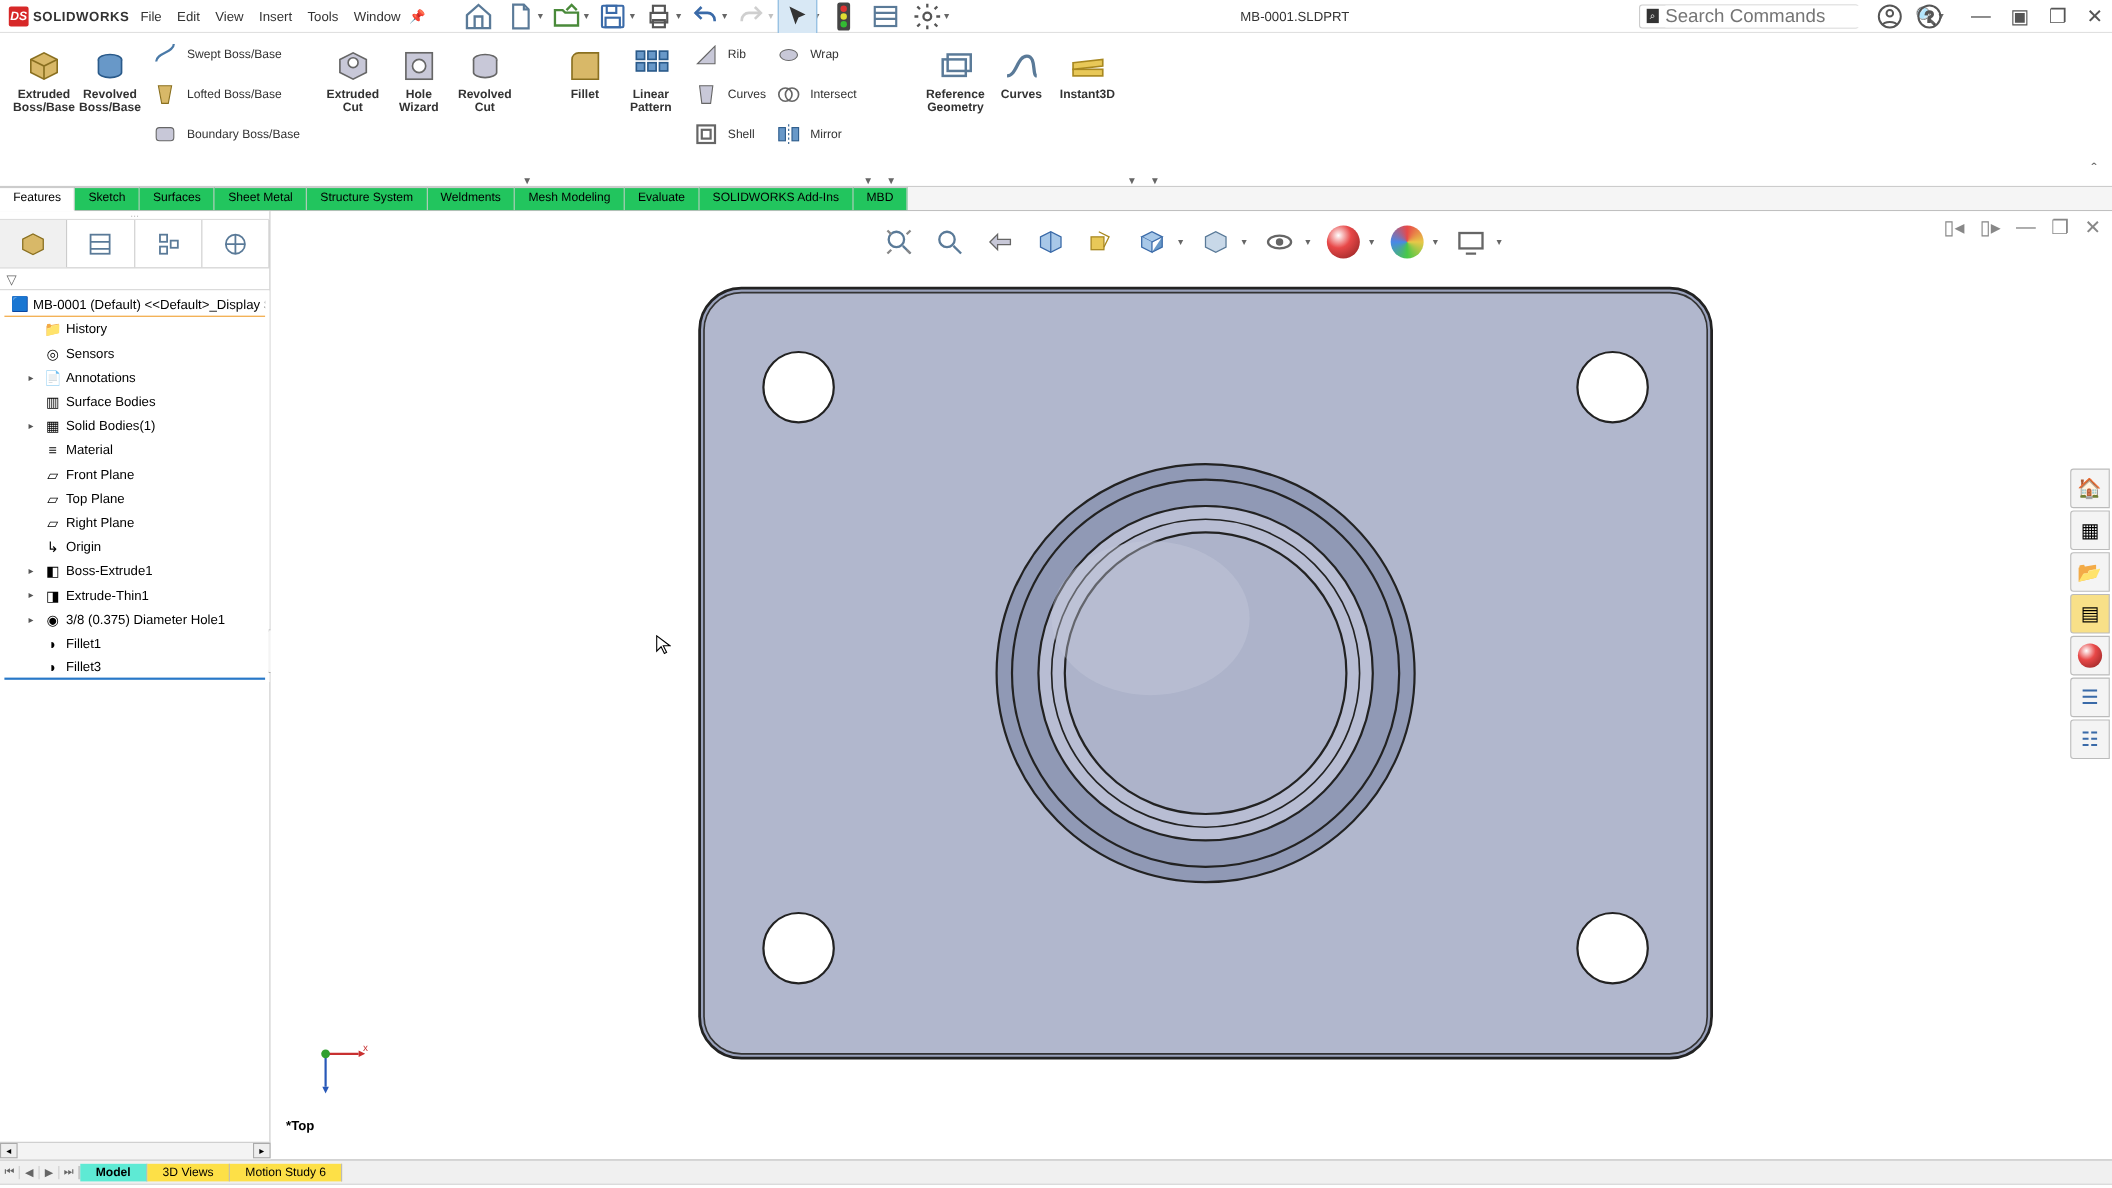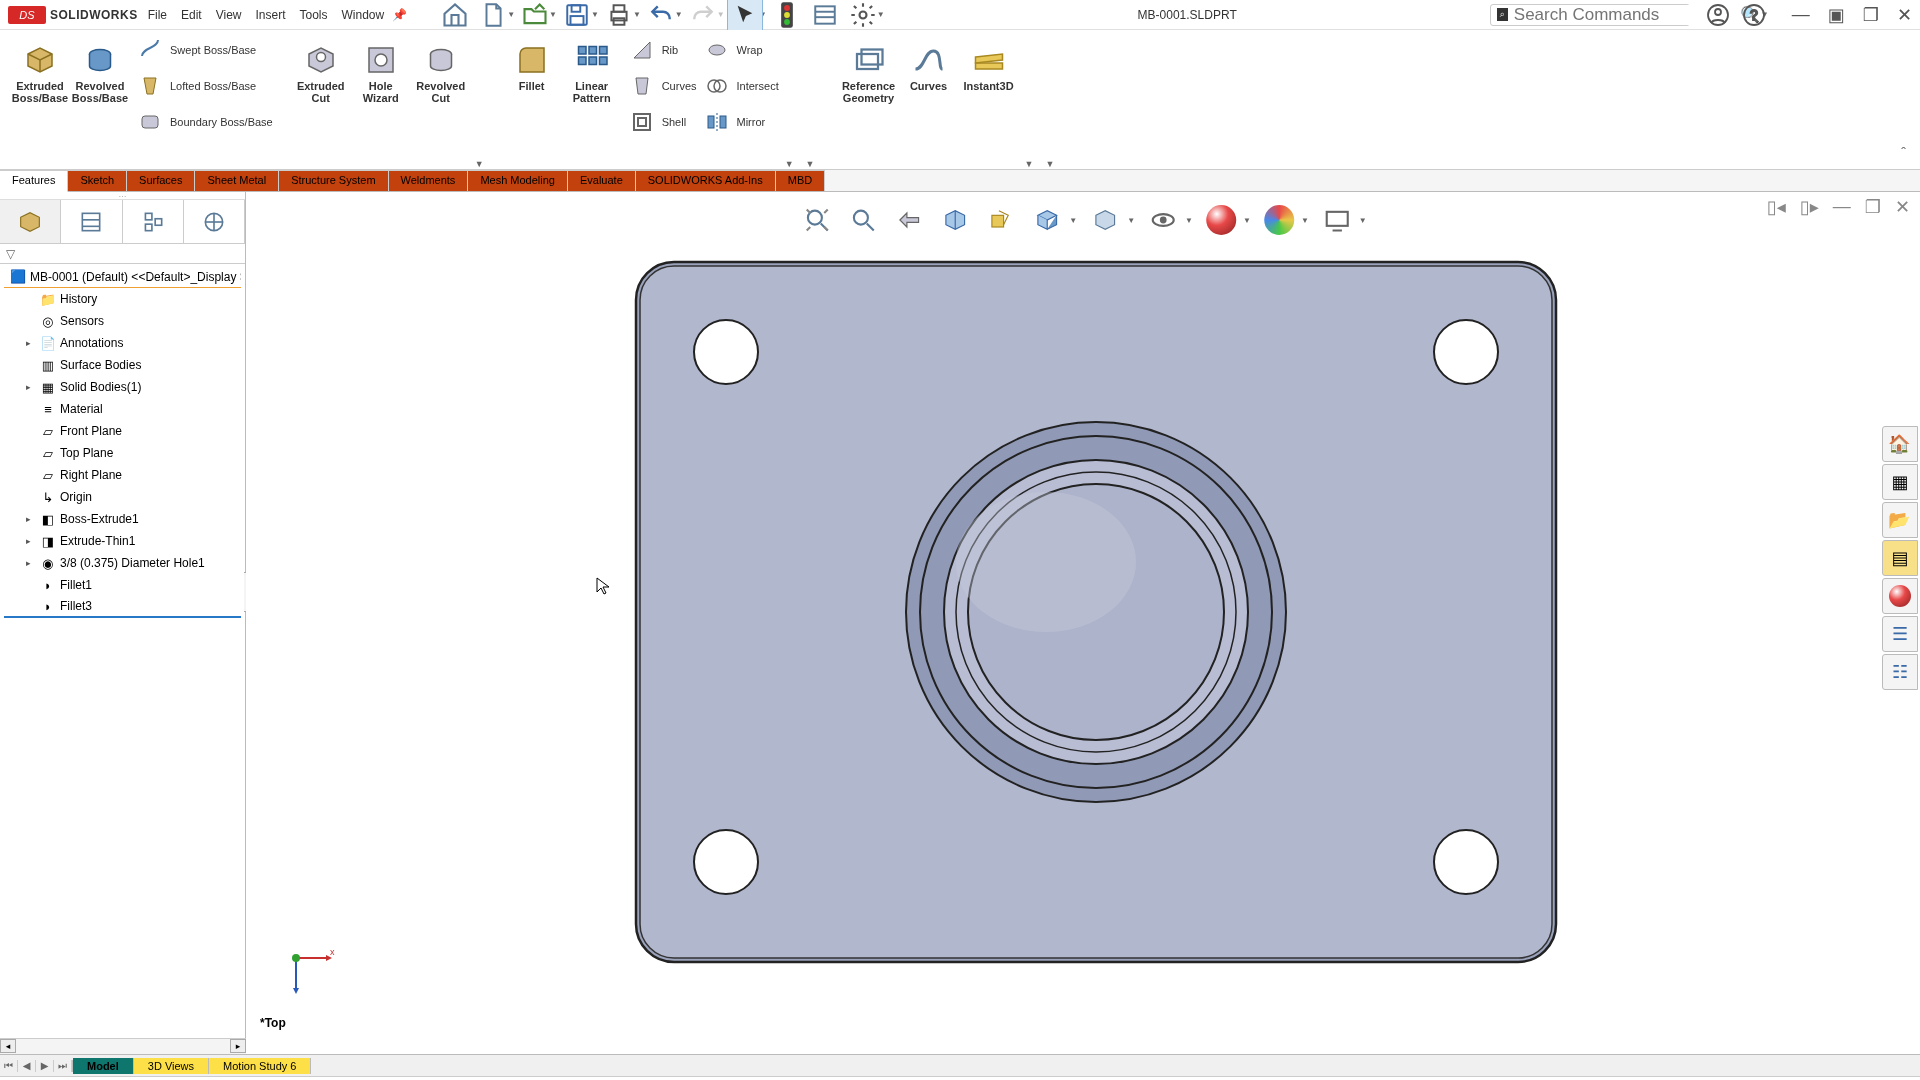--- a/index.html
+++ b/index.html
@@ -1,21 +1,21 @@
 <!DOCTYPE html>
 <html><head>
 <meta charset="utf-8">
 <style>
 * { margin: 0; padding: 0; box-sizing: border-box; font-family: "Segoe UI", Arial, sans-serif; }
 body { width: 1920px; height: 1080px; background: #fff; overflow: hidden; position: relative; }
 
 
 .titlebar { height: 30px; background: #fff; display: flex; align-items: center; padding: 0 8px; border-bottom: 1px solid #e0e0e0; }
 .logo { display: flex; align-items: center; gap: 4px; margin-right: 10px; }
-.logo-icon { width: 38px; height: 18px; background: #d72828; border-radius: 2px; display: flex; align-items: center; justify-content: center; color: #fff; font-size: 11px; font-weight: normal; font-style: italic; }
+.logo-icon { width: 18px; height: 18px; background: #d72828; border-radius: 2px; display: flex; align-items: center; justify-content: center; color: #fff; font-size: 11px; font-weight: bold; font-style: italic; }
 .logo-text { font-size: 12px; font-weight: bold; color: #333; letter-spacing: 0.5px; }
 .menubar { display: flex; gap: 14px; font-size: 12px; color: #333; }
 .menubar span { cursor: pointer; }
 .pin { margin-left: 8px; color: #888; font-size: 12px; }
 .tb-spacer { flex: 1; }
 .tb-ico { width: 36px; height: 36px; display: flex; align-items: center; justify-content: center; font-size: 20px; color: #555; cursor: pointer; position: relative; }
 .tb-ico.selected { background: #d8e8f5; border: 1px solid #8ab8df; }
 .dd-caret { font-size: 8px; color: #666; margin-left: -6px; }
 .doc-title { font-size: 12px; color: #333; margin: 0 30px; }
 .search { display: flex; align-items: center; border: 1px solid #ccc; height: 22px; width: 200px; border-radius: 3px; padding: 0 6px; gap: 6px; }
@@ -28,21 +28,21 @@
 .big-btn { display: flex; flex-direction: column; align-items: center; width: 60px; text-align: center; font-size: 11px; color: #333; padding-top: 4px; cursor: pointer; font-weight: bold; }
 .big-btn .ico { width: 40px; height: 40px; display: flex; align-items: center; justify-content: center; font-size: 28px; }
 .small-btns { display: flex; flex-direction: column; gap: 8px; justify-content: center; padding-left: 6px; }
 .small-btn { display: flex; align-items: center; gap: 6px; font-size: 11px; color: #333; cursor: pointer; height: 28px; }
 .small-btn .ico { width: 28px; height: 28px; display: flex; align-items: center; justify-content: center; font-size: 20px; }
 .rib-dd { font-size: 9px; color: #666; text-align: center; margin-top: 6px; }
 .rib-collapse { position: absolute; right: 14px; bottom: 8px; font-size: 14px; color: #666; }
 
 
 .cm-tabs { display: flex; background: #f5f5f5; height: 22px; border-bottom: 1px solid #bbb; font-size: 11px; }
-.cm-tab { padding: 3px 12px; border-right: 1px solid #ccc; border-top: 1px solid #ccc; background: #c2410c; cursor: pointer; }
+.cm-tab { padding: 3px 12px; border-right: 1px solid #ccc; border-top: 1px solid #ccc; background: #22c55e; cursor: pointer; }
 .cm-tab.active { background: #fff; border-bottom: 1px solid #fff; margin-bottom: -1px; font-weight: normal; }
 
 
 .main { display: flex; height: calc(1080px - 30px - 140px - 22px - 22px - 20px); position: relative; }
 
 
 .tree-panel { width: 246px; border-right: 1px solid #bbb; display: flex; flex-direction: column; background: #fff; }
 .tree-tabs { height: 44px; display: flex; border-bottom: 1px solid #ccc; }
 .tree-tab { flex: 1; display: flex; align-items: center; justify-content: center; border-right: 1px solid #ccc; font-size: 20px; }
 .tree-tab.active { background: #f0f0f0; }
@@ -67,21 +67,21 @@
 
 
 .taskpane { position: absolute; right: 0; top: 234px; width: 38px; display: flex; flex-direction: column; gap: 2px; }
 .tp-btn { width: 36px; height: 36px; border: 1px solid #bbb; background: #f4f4f4; display: flex; align-items: center; justify-content: center; font-size: 18px; border-radius: 3px 0 0 3px; }
 
 
 .bottom-tabs { height: 22px; background: #f0f0f0; border-top: 1px solid #bbb; display: flex; align-items: center; font-size: 11px; }
 .bt-nav { display: flex; border-right: 1px solid #bbb; }
 .bt-nav span { width: 18px; text-align: center; border-right: 1px solid #ccc; font-size: 10px; color: #666; }
 .bt-tab { padding: 2px 14px; border-right: 1px solid #bbb; background: #fde047; }
-.bt-tab.active { background: #0f766e; font-weight: bold; }
+.bt-tab.active { background: #5eead4; font-weight: bold; }
 .hscroll { height: 16px; border-top: 1px solid #ccc; position: relative; background: #f4f4f4; margin-left:0; width: 246px; }
 .hscroll-btn { position: absolute; width: 16px; height: 14px; border: 1px solid #aaa; background: #eee; font-size: 9px; text-align: center; line-height: 12px; }
 
 
 .status { height: 20px; background: #fff; border-top: 1px solid #ccc; display: flex; align-items: center; font-size: 11px; padding: 0 8px; color: #333; }
 .status .spacer { flex: 1; }
 
 
 .part { position: absolute; left: 380px; top: 60px; }
 </style>

